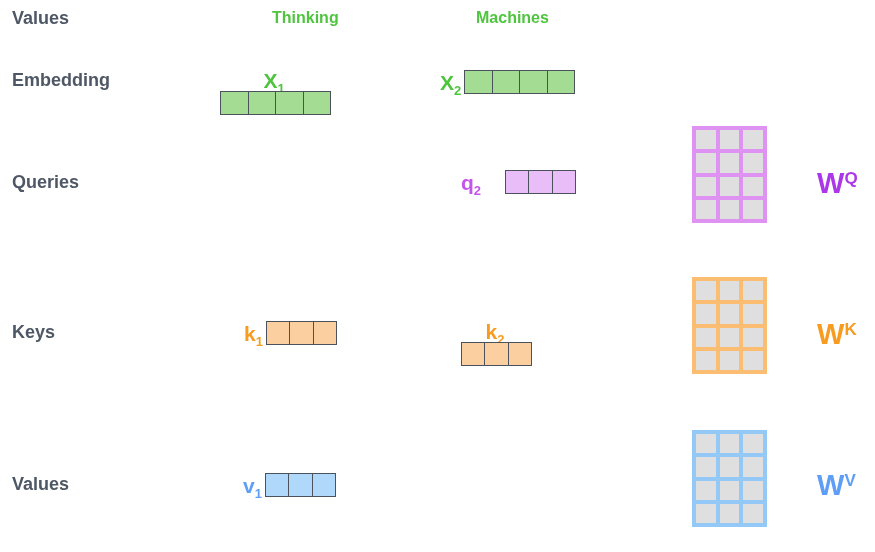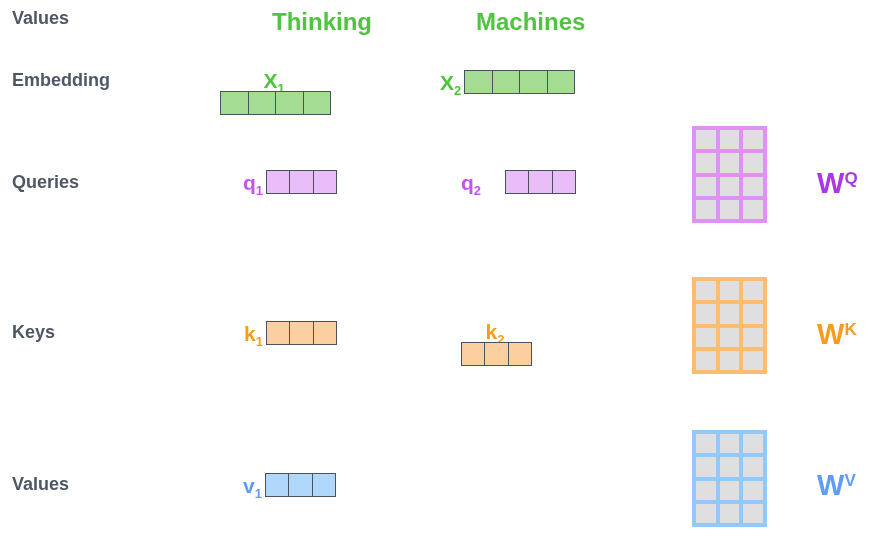--- a/index.html
+++ b/index.html
@@ -28,21 +28,21 @@
   #lbl-input     { top: 8px;  }
   #lbl-embedding { top: 70px; }
   #lbl-queries   { top: 172px; }
   #lbl-keys      { top: 322px; }
   #lbl-values    { top: 474px; }
 
   
   .col-header {
     position: absolute;
     top: 8px;
-    font-size: 24px;
+    font-size: 16px;
     font-weight: 700;
     color: var(--green-text);
     line-height: 1.2;
   }
   #hdr-thinking { left: 272px; }
   #hdr-machines { left: 476px; }
 
   
   .vec-group {
     position: absolute;
@@ -145,28 +145,20 @@
   <div class="vec-group" id="g-x2">
     <span class="vec-label green-label"><span>X</span><sub>2</sub></span>
     <div class="vec wide green-vec">
         <div class="cell"></div>
         <div class="cell"></div>
         <div class="cell"></div>
         <div class="cell"></div>
       </div>
   </div>
 
-  <div class="vec-group" id="g-q1">
-    <span class="vec-label purple-label"><span>q</span><sub>1</sub></span>
-    <div class="vec small purple-vec">
-        <div class="cell"></div>
-        <div class="cell"></div>
-        <div class="cell"></div>
-      </div>
-  </div>
   <div class="vec-group" id="g-q2">
     <span class="vec-label purple-label"><span>q</span><sub>2</sub></span>
     <div class="vec small purple-vec">
         <div class="cell"></div>
         <div class="cell"></div>
         <div class="cell"></div>
       </div>
   </div>
 
   <div class="vec-group" id="g-k1">

